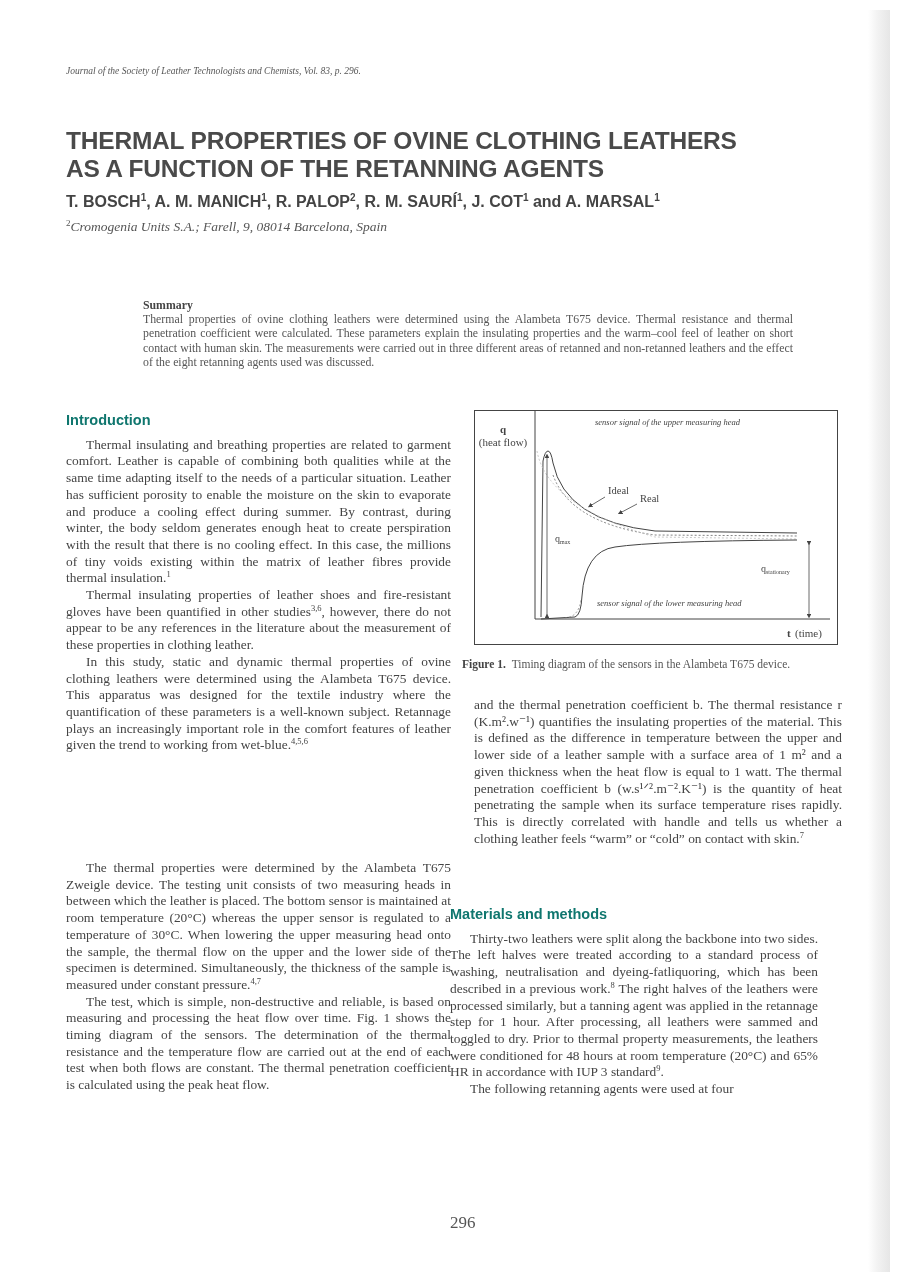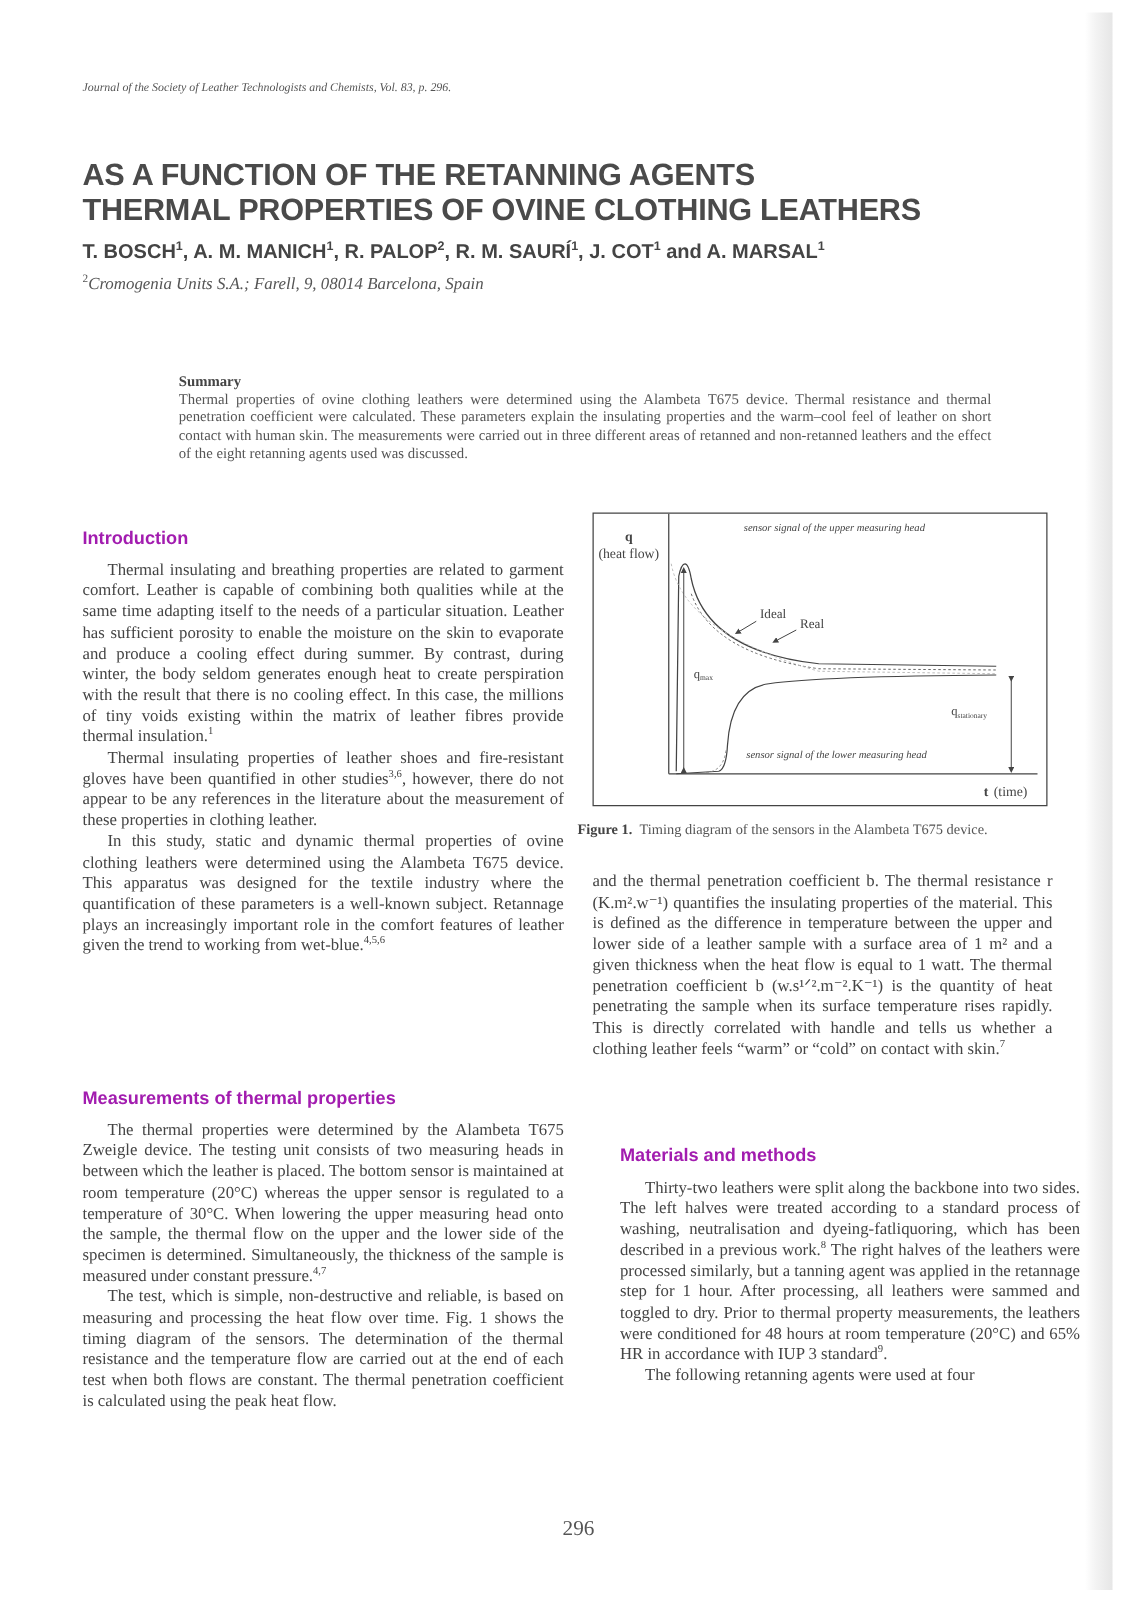--- a/index.html
+++ b/index.html
@@ -11,39 +11,39 @@
   .journal { position:absolute; left:66px; top:66px; font-size:9.5px; font-style:italic; color:#555; }
   .title { position:absolute; left:66px; top:127px; width:790px; font-size:24.5px; font-weight:bold; line-height:28px; color:#4a4a4a; letter-spacing:-0.2px; }
   .authors { position:absolute; left:66px; top:193px; font-size:16px; font-weight:bold; color:#444; white-space:nowrap; }
   .authors sup { font-size:10px; }
   .affil { position:absolute; left:66px; top:218px; width:740px; font-size:13.5px; font-style:italic; line-height:17px; color:#555; }
   .affil sup { font-size:9px; font-style:normal; }
   .summary { position:absolute; left:143px; top:298px; width:650px; font-size:11.8px; line-height:14.2px; color:#555; text-align:justify; }
   .summary .head { font-weight:bold; color:#444; }
   .col { position:absolute; width:385px; font-size:13.4px; line-height:16.7px; color:#444; text-align:justify; }
   .col p { margin:0; text-indent:20px; }
-  .col h2 { margin:11px 0 8px 0; font-family:"Liberation Sans", "DejaVu Sans", sans-serif; font-size:14.5px; font-weight:bold; color:#a21caf; }
+  .col h2 { margin:0 0 8px 0; font-family:"Liberation Sans", "DejaVu Sans", sans-serif; font-size:14.5px; font-weight:bold; color:#0f766e; }
   sup { font-size:8.5px; line-height:0; }
   .fig { position:absolute; left:474px; top:410px; width:362px; height:233px; border:1px solid #444; }
   .fig svg { position:absolute; left:0; top:0; }
   .caption { position:absolute; left:462px; top:658px; font-size:11.5px; color:#555; white-space:nowrap; }
   .caption b { color:#444; }
   .pageno { position:absolute; left:450px; top:1213px; font-size:17px; color:#555; }
   .figtext { font-family:"Liberation Serif", "DejaVu Serif", serif; fill:#444; }
 </style>
 </head>
 <body>
 
 <div class="right-shadow"></div>
 
 <div class="journal serif">Journal of the Society of Leather Technologists and Chemists, Vol. 83, p. 296.</div>
 
 <div class="title sans">
+  <div>THERMAL PROPERTIES OF OVINE CLOTHING LEATHERS</div>
   <div>AS A FUNCTION OF THE RETANNING AGENTS</div>
-  <div>THERMAL PROPERTIES OF OVINE CLOTHING LEATHERS</div>
 </div>
 
 <div class="authors sans" id="authors"><span>T. BOSCH</span><sup>1</sup><span style="white-space: pre;">, </span><span>A. M. MANICH</span><sup>1</sup><span style="white-space: pre;">, </span><span>R. PALOP</span><sup>2</sup><span style="white-space: pre;">, </span><span>R. M. SAURÍ</span><sup>1</sup><span style="white-space: pre;">, </span><span>J. COT</span><sup>1</sup><span style="white-space: pre;"> and </span><span>A. MARSAL</span><sup>1</sup><span style="white-space: pre;"></span></div>
 
 <div class="affil serif">
   <div><sup>2</sup><span>Cromogenia Units S.A.; Farell, 9, 08014 Barcelona, Spain</span></div>
 </div>
 
 <div class="summary serif">
   <div class="head">Summary</div>
@@ -51,21 +51,20 @@
 </div>
 
 <div class="col serif" style="left:66px; top:412px;">
   <h2>Introduction</h2>
   <p><span>Thermal insulating and breathing properties are related to garment comfort. Leather is capable of combining both qualities while at the same time adapting itself to the needs of a particular situation. Leather has sufficient porosity to enable the moisture on the skin to evaporate and produce a cooling effect during summer. By contrast, during winter, the body seldom generates enough heat to create perspiration with the result that there is no cooling effect. In this case, the millions of tiny voids existing within the matrix of leather fibres provide thermal insulation.</span><sup>1</sup></p>
   <p><span>Thermal insulating properties of leather shoes and fire-resistant gloves have been quantified in other studies</span><sup>3,6</sup><span>, however, there do not appear to be any references in the literature about the measurement of these properties in clothing leather.</span></p>
   <p><span>In this study, static and dynamic thermal properties of ovine clothing leathers were determined using the Alambeta T675 device. This apparatus was designed for the textile industry where the quantification of these parameters is a well-known subject. Retannage plays an increasingly important role in the comfort features of leather given the trend to working from wet-blue.</span><sup>4,5,6</sup></p>
 </div>
 
 <div class="col serif" style="left:66px; top:860px;">
-  <h2>Measurements of thermal properties</h2>
   <p><span>The thermal properties were determined by the Alambeta T675 Zweigle device. The testing unit consists of two measuring heads in between which the leather is placed. The bottom sensor is maintained at room temperature (20°C) whereas the upper sensor is regulated to a temperature of 30°C. When lowering the upper measuring head onto the sample, the thermal flow on the upper and the lower side of the specimen is determined. Simultaneously, the thickness of the sample is measured under constant pressure.</span><sup>4,7</sup></p>
   <p><span>The test, which is simple, non-destructive and reliable, is based on measuring and processing the heat flow over time. Fig. 1 shows the timing diagram of the sensors. The determination of the thermal resistance and the temperature flow are carried out at the end of each test when both flows are constant. The thermal penetration coefficient is calculated using the peak heat flow.</span></p>
 </div>
 
 <div class="fig">
   <svg width="362" height="233" viewBox="0 0 362 233">
     <defs>
       <marker id="ah" markerWidth="6" markerHeight="6" refX="3" refY="3" orient="auto">
         <path d="M0,0 L6,3 L0,6 z" fill="#444"></path>
       </marker>
@@ -104,19 +103,19 @@
   </svg>
 </div>
 <div class="caption serif">
   <b>Figure 1.</b>&nbsp;&nbsp;<span>Timing diagram of the sensors in the Alambeta T675 device.</span>
 </div>
 
 <div class="col serif" style="left:474px; top:697px; width:368px;">
   <p style="text-indent:0"><span>and the thermal penetration coefficient b. The thermal resistance r (K.m².w⁻¹) quantifies the insulating properties of the material. This is defined as the difference in temperature between the upper and lower side of a leather sample with a surface area of 1 m² and a given thickness when the heat flow is equal to 1 watt. The thermal penetration coefficient b (w.s¹ᐟ².m⁻².K⁻¹) is the quantity of heat penetrating the sample when its surface temperature rises rapidly. This is directly correlated with handle and tells us whether a clothing leather feels “warm” or “cold” on contact with skin.</span><sup>7</sup></p>
 </div>
 
-<div class="col serif" style="left:496px; top:906px; width:368px;">
+<div class="col serif" style="left:450px; top:906px; width:368px;">
   <h2>Materials and methods</h2>
   <p><span>Thirty-two leathers were split along the backbone into two sides. The left halves were treated according to a standard process of washing, neutralisation and dyeing-fatliquoring, which has been described in a previous work.</span><sup>8</sup><span> The right halves of the leathers were processed similarly, but a tanning agent was applied in the retannage step for 1 hour. After processing, all leathers were sammed and toggled to dry. Prior to thermal property measurements, the leathers were conditioned for 48 hours at room temperature (20°C) and 65% HR in accordance with IUP 3 standard</span><sup>9</sup><span>.</span></p>
   <p><span>The following retanning agents were used at four</span></p>
 </div>
 
 <div class="pageno serif">296</div>
 
 </body></html>

